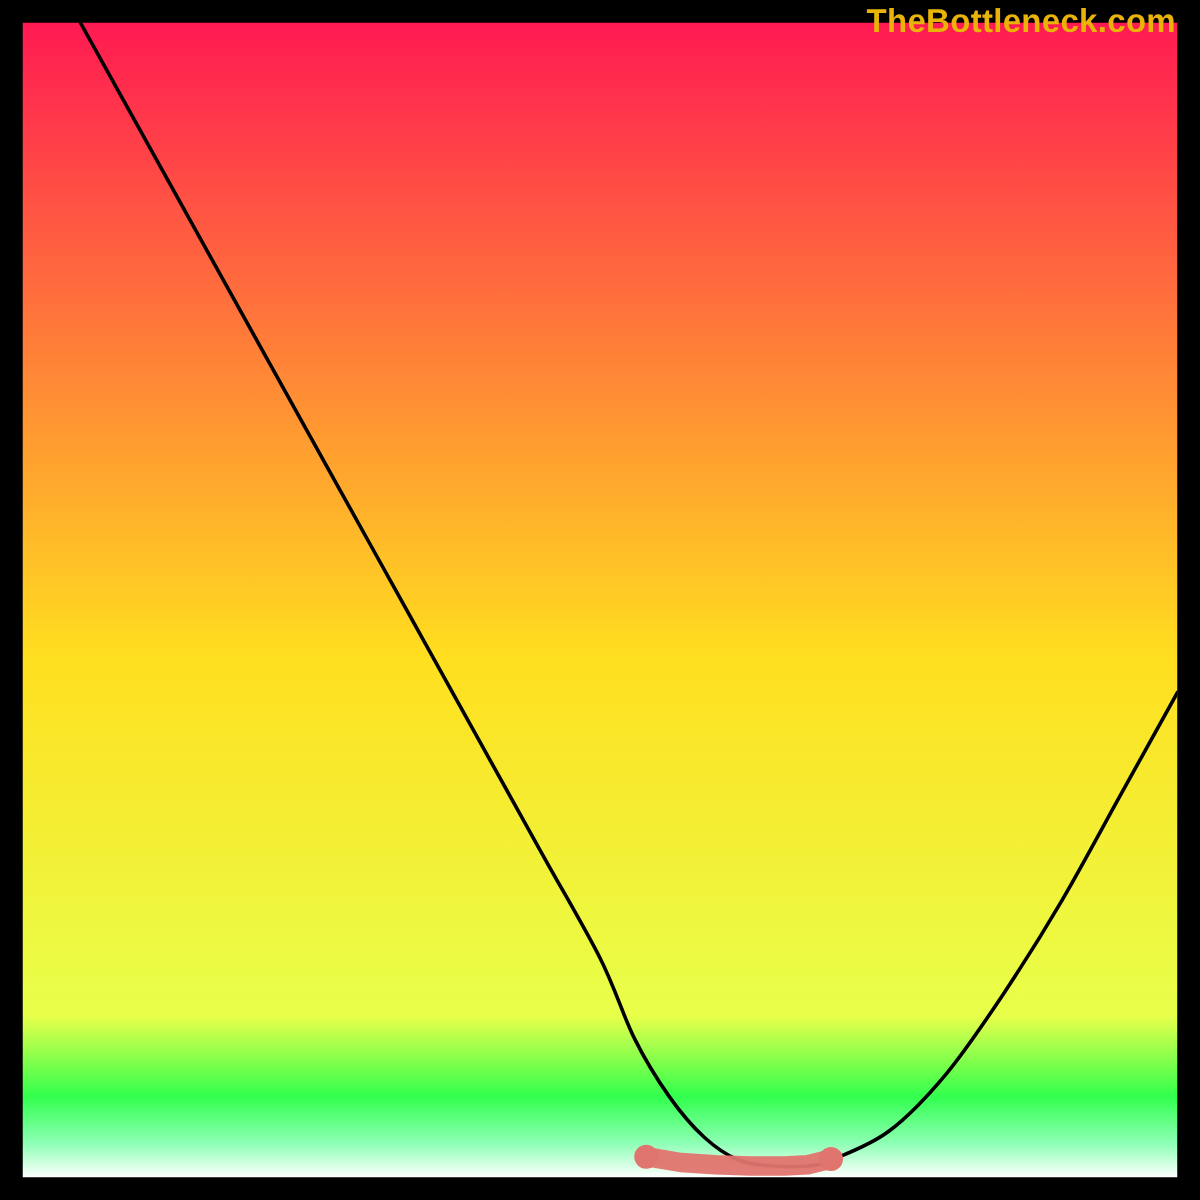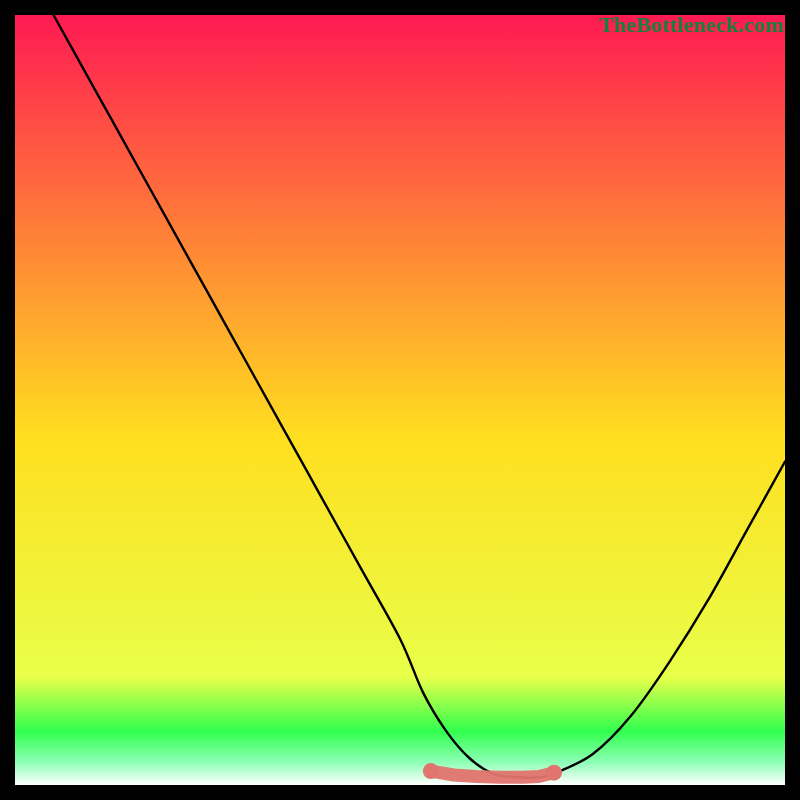--- a/index.html
+++ b/index.html
@@ -21,26 +21,26 @@
     position: absolute;
     left: 0; top: 0; width: 100%; height: 100%;
   }
   .curve-layer {
     position: absolute;
     left: 0; top: 0; width: 100%; height: 100%;
     pointer-events: none;
   }
   .watermark {
     position: absolute;
-    top: 12px;
+    top: 1px;
     right: 16px;
-    font-family: Liberation Serif, serif;
+    font-family: Liberation Sans, sans-serif;
     font-size: 22px;
     font-weight: 600;
-    color: #15803d;
+    color: #eab308;
     letter-spacing: 0.2px;
     user-select: none;
   }
 </style>
 </head>
 <body>
 
 <div class="frame">
 
   <div class="plot-area">

